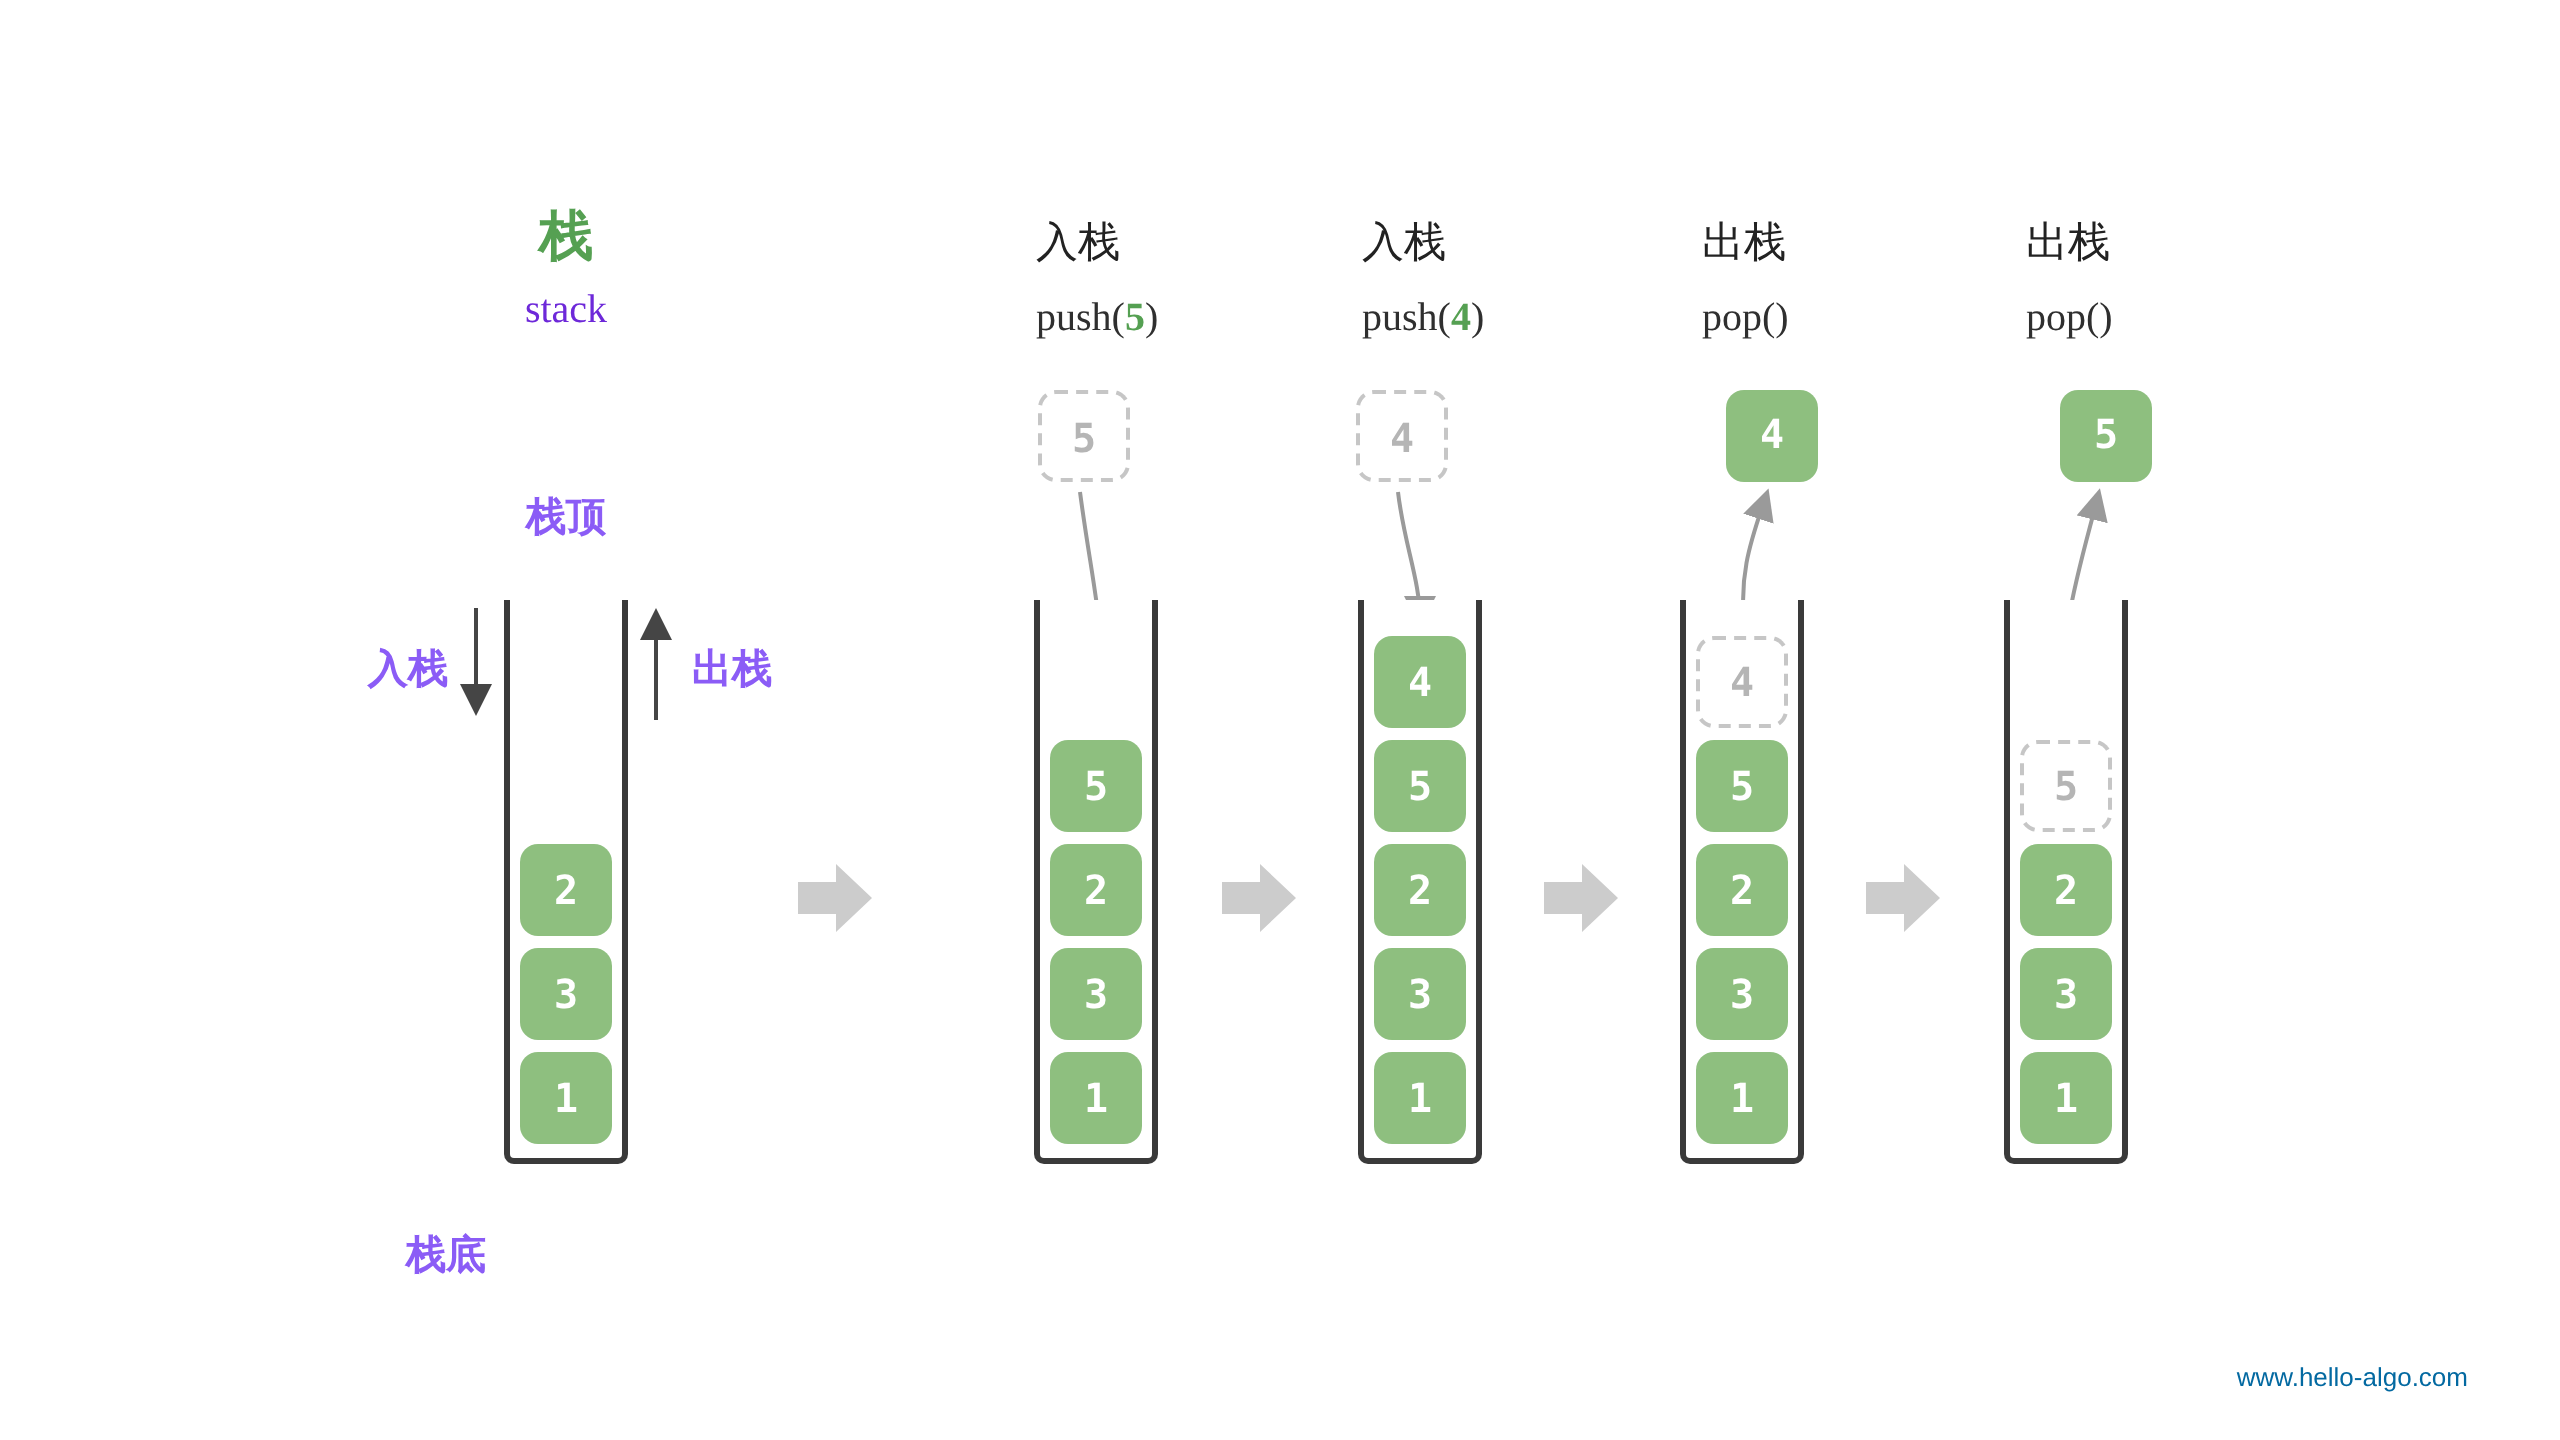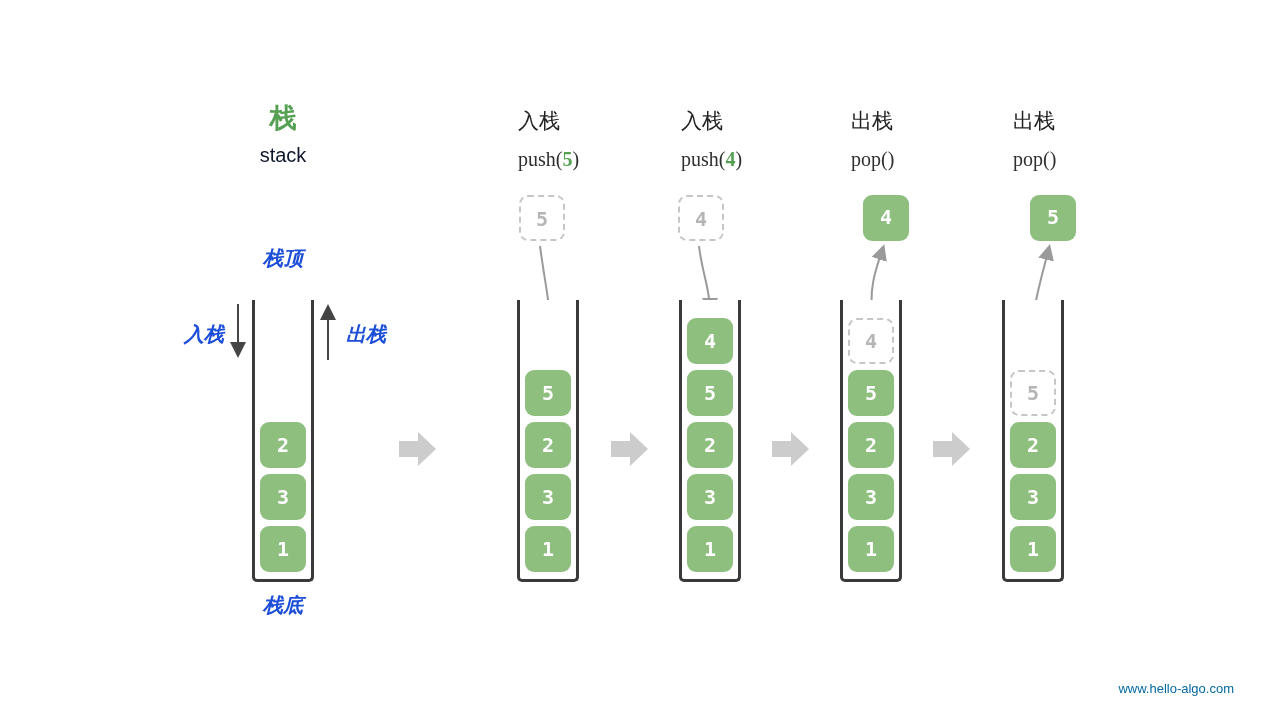--- a/index.html
+++ b/index.html
@@ -13,25 +13,25 @@
   }
   html,body{margin:0;padding:0;background:#ffffff;}
   .canvas{
     position:relative;width:1280px;height:720px;background:#ffffff;overflow:hidden;
     font-family:"Liberation Sans","DejaVu Sans",sans-serif;color:#2f2f2f;
   }
   .overlay{position:absolute;left:0;top:0;width:1280px;height:720px;pointer-events:none;}
 
   .title-block{position:absolute;left:203px;top:104px;width:160px;text-align:center;}
   .title-cn{font-size:27px;font-weight:bold;color:var(--title-green);line-height:1.1;}
-  .title-en{font-family:Liberation Sans, sans-serif;font-size:20px;color:#0f172a;margin-top:10px;}
+  .title-en{font-family:Liberation Serif, serif;font-size:20px;color:#6d28d9;margin-top:10px;}
 
-  .side-label{position:absolute;font-size:20px;font-weight:bold;color:#1d4ed8;font-style:italic;}
+  .side-label{position:absolute;font-size:20px;font-weight:bold;color:#8b5cf6;}
   .top-label{left:203px;top:245px;width:160px;text-align:center;}
-  .bottom-label{left:203px;top:592px;width:160px;text-align:center;}
+  .bottom-label{left:203px;top:614px;width:160px;text-align:left;}
   .push-label{left:160px;top:321px;width:64px;text-align:right;}
   .pop-label{left:346px;top:321px;width:64px;text-align:left;}
 
   .op-header{position:absolute;top:107px;}
   .op-name{font-size:21px;color:#222;margin-bottom:13px;}
   .op-code{font-family:Liberation Serif, serif;font-size:20px;color:#2f2f2f;}
   .op-code .arg{color:var(--title-green);font-weight:bold;}
 
   .float-cell{
     position:absolute;top:195px;width:46px;height:46px;box-sizing:border-box;

